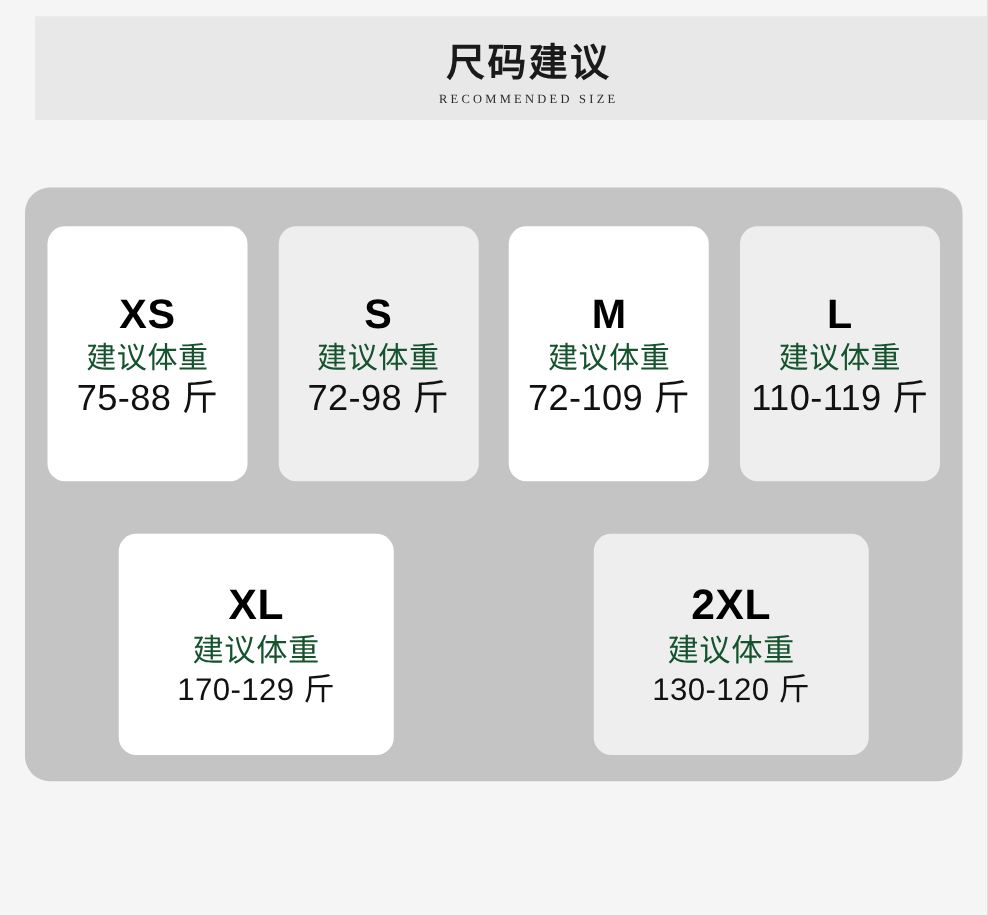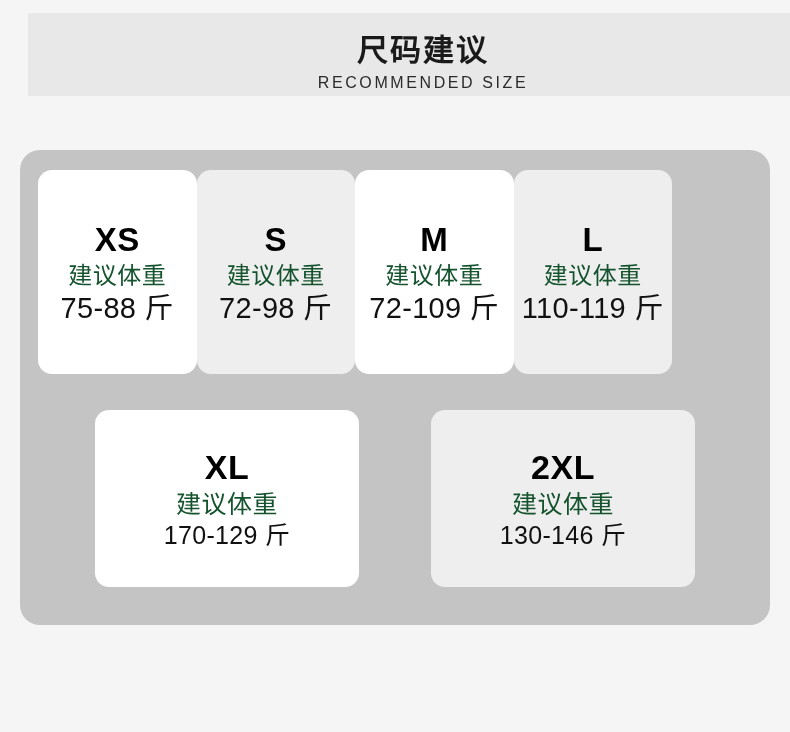--- a/index.html
+++ b/index.html
@@ -43,45 +43,46 @@
   .header-title {
     font-size: 31px;
     font-weight: bold;
     color: #1a1a1a;
     letter-spacing: 2px;
     line-height: 1.15;
     white-space: nowrap;
   }
   .header-subtitle {
     margin-top: 5px;
-    font-size: 16px;
+    font-size: 10px;
     font-weight: normal;
     color: #2b2b2b;
     letter-spacing: 2.6px;
     white-space: nowrap;
+    font-family: Liberation Serif, serif;
   }
 
   
   .panel {
     position: absolute;
     left: 20px;
     top: 150px;
     width: 750px;
     height: 475px;
     background: #c4c4c4;
     border-radius: 20px;
     box-sizing: border-box;
   }
 
   
   .row-top {
     position: absolute;
     left: 18px;
-    top: 20px;
-    width: 634px;
+    top: 31px;
+    width: 714px;
     height: 204px;
     display: flex;
     justify-content: space-between;
   }
   .row-bottom {
     position: absolute;
     left: 75px;
     top: 260px;
     width: 600px;
     height: 177px;
@@ -99,23 +100,24 @@
     justify-content: center;
     text-align: center;
     overflow: hidden;
   }
   .row-top .card {
     width: 160px;
     height: 204px;
     padding-top: 6px;
   }
   .row-bottom .card {
-    width: 264px;
+    width: 220px;
     height: 177px;
     padding-top: 4px;
+    margin-top: 17px;
   }
   .card.white  { background: #ffffff; }
   .card.gray   { background: #eeeeee; }
 
   .size-label {
     font-size: 33px;
     font-weight: bold;
     color: #000000;
     line-height: 1.1;
     margin-bottom: 3px;
@@ -189,18 +191,18 @@
 
     <div class="card white">
       <div class="size-label">XL</div>
       <div class="advice-label">建议体重</div>
       <div class="weight-range">170-129 斤</div>
     </div>
 
     <div class="card gray">
       <div class="size-label">2XL</div>
       <div class="advice-label">建议体重</div>
-      <div class="weight-range">130-146 斤</div>
+      <div class="weight-range">130-120 斤</div>
     </div>
 
   </div>
 
 </div>
 
 </body></html>

